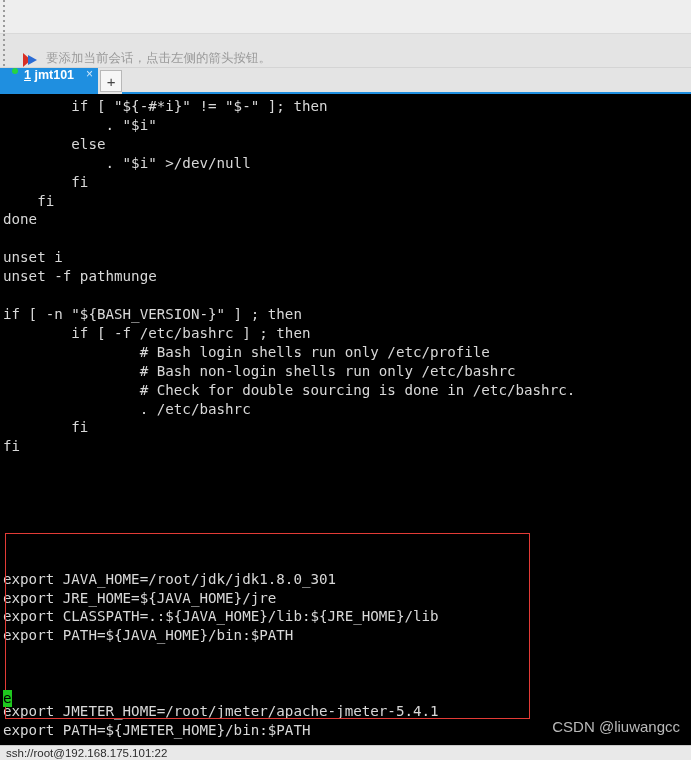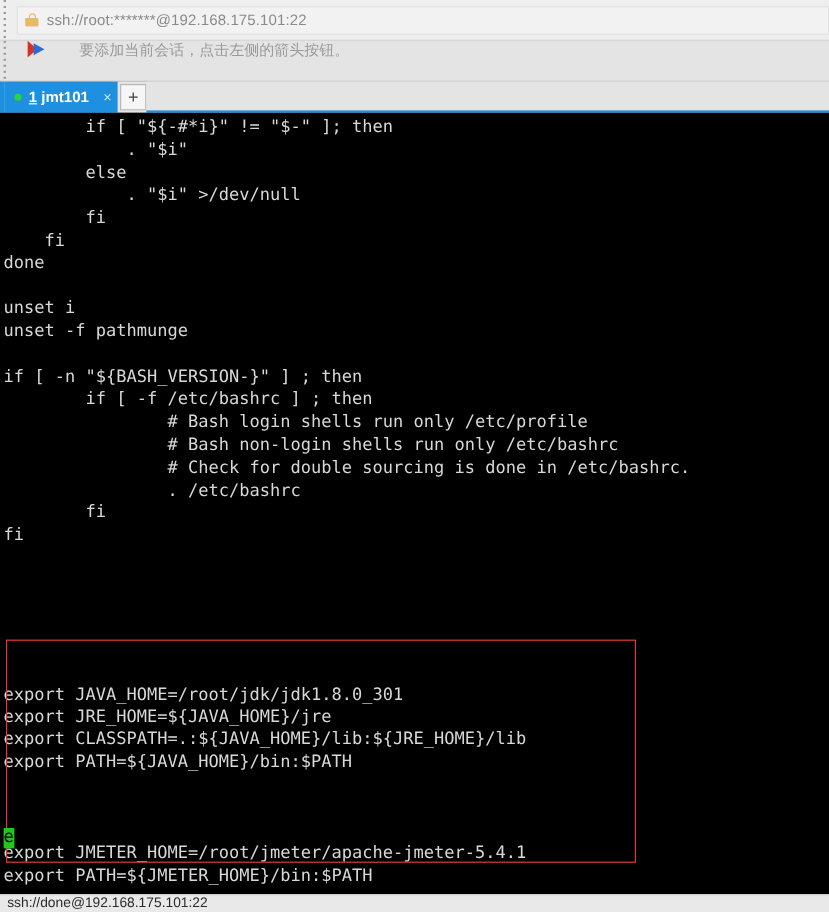--- a/index.html
+++ b/index.html
@@ -83,24 +83,23 @@
     width: 691px; height: 34px;
     background: #e4e4e4;
     border-bottom: 1px solid #d4d4d4;
     display: flex;
     align-items: center;
     box-sizing: border-box;
   }
   #notifybar .note-inner {
     margin-left: 5px;
     display: flex;
-    align-items: flex-start;
+    align-items: flex-end;
     flex: 1;
     height: 100%;
-    gap: 20px;
   }
   .arrow-icon {
     width: 16px; height: 14px;
     position: relative;
     flex: 0 0 16px;
     margin: 0 7px 0 9px;
   }
   .arrow-icon .flag {
     position: absolute;
     left: 0; top: 0;
@@ -135,21 +134,20 @@
   }
   #tabbar .rail-left {
     width: 4px; height: 26px;
     background: #1f8fe0;
     flex: 0 0 4px;
   }
   .tab {
     height: 26px;
     background: #1f8fe0;
     display: flex;
-    align-items: center;
     padding: 0 5px 0 8px;
     box-sizing: border-box;
     cursor: default;
   }
   .tab .status-dot {
     width: 6px; height: 6px;
     border-radius: 50%;
     background: #27d441;
     flex: 0 0 6px;
     margin-right: 6px;
@@ -292,27 +290,20 @@
     font-size: 10px;
     color: #555;
     margin-right: 4px;
   }
 </style>
 </head>
 <body>
 
 <div id="urlbar">
   <div class="dotted-rail"></div>
-  <div class="url-inner">
-    <span class="lock-icon">
-      <span class="shackle"></span>
-      <span class="body"></span>
-    </span>
-    <span id="url-text">ssh://root:*******@192.168.175.101:22</span>
-  </div>
 </div>
 
 <div id="notifybar">
   <div class="dotted-rail"></div>
   <div class="note-inner">
     <span class="arrow-icon">
       <span class="flag"></span>
       <span class="head"></span>
     </span>
     <span id="notify-text">要添加当前会话，点击左侧的箭头按钮。</span>
@@ -362,24 +353,25 @@
 export PATH=${JAVA_HOME}/bin:$PATH
 
 
 
 export JMETER_HOME=/root/jmeter/apache-jmeter-5.4.1
 export PATH=${JMETER_HOME}/bin:$PATH</pre>
   <div id="redbox"></div>
   <div id="cursor">
       <span class="ch">e</span>
     </div>
+  <div id="watermark">CSDN @liuwangcc</div>
 </div>
 
 <div id="statusbar">
-  <span class="sb-left">ssh://done@192.168.175.101:22</span>
+  <span class="sb-left">ssh://root@192.168.175.101:22</span>
   <span class="sb-spacer"></span>
   <span class="sb-seg">
     <span class="sb-dot"></span>
     <span>SSH2</span>
   </span>
   <span class="sb-seg">
     <span>root</span>
   </span>
   <span class="sb-seg">
     <span class="sb-icon">▦</span>

